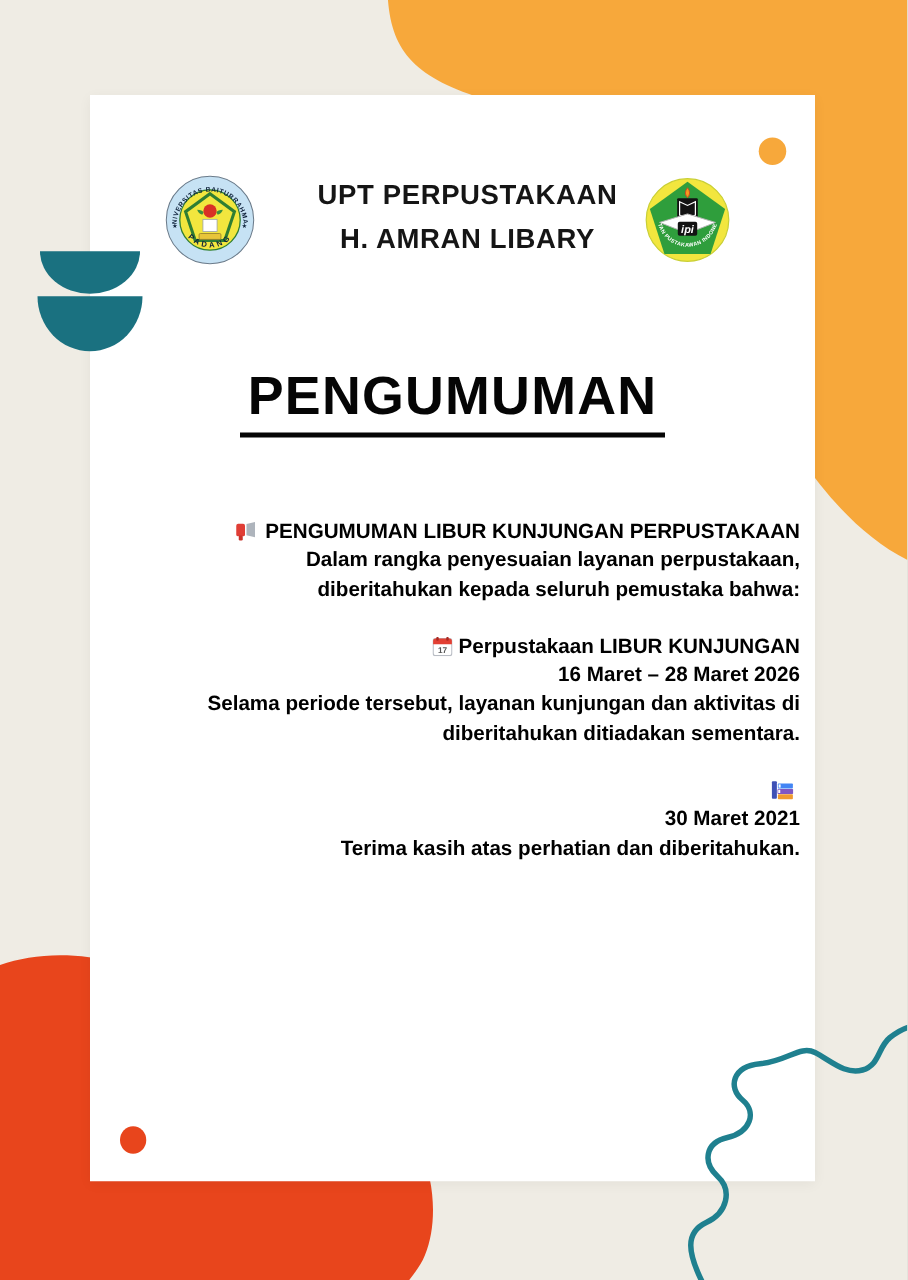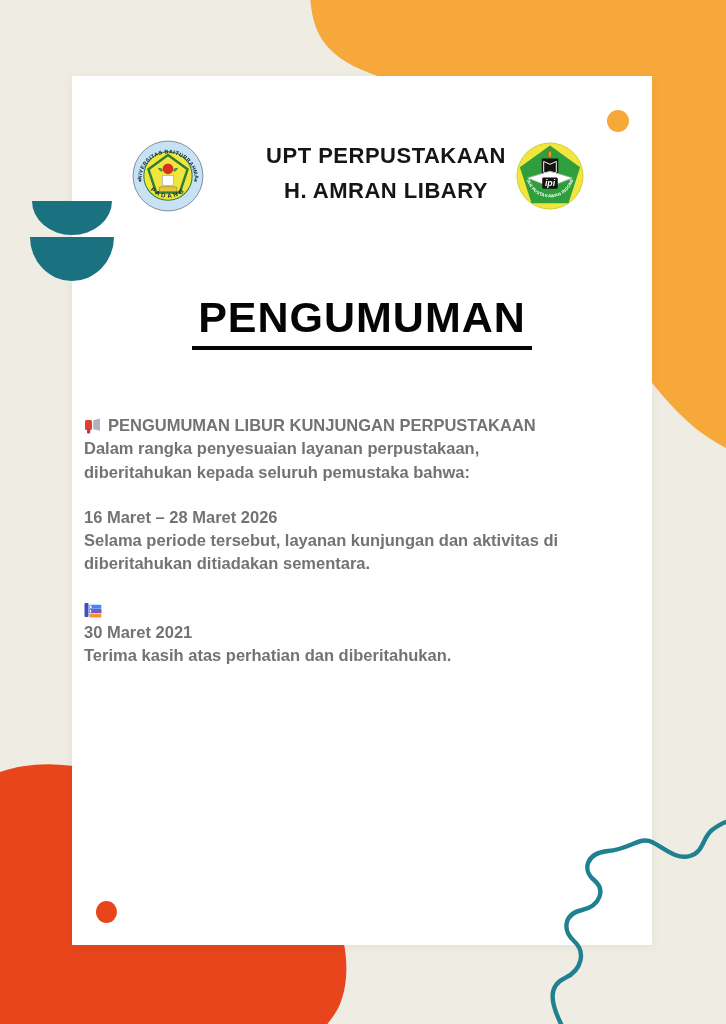--- a/index.html
+++ b/index.html
@@ -23,31 +23,31 @@
   .bowl-bottom{left:30px;top:237px;width:84px;height:44px;border-radius:0 0 42px 42px / 0 0 44px 44px;}
   .dot{border-radius:50%;z-index:3;}
   .dot-yellow{left:607px;top:110px;width:22px;height:22px;background:#F7A83B;}
   .dot-red{left:96px;top:901px;width:21px;height:22px;background:#E8451C;}
   .squiggle{left:540px;top:780px;z-index:4;}
   
   .logo{z-index:3;}
   .logo-left{left:132px;top:140px;width:72px;height:72px;}
   .logo-right{left:516px;top:142px;width:68px;height:68px;}
   .header-title{
-    left:88px;top:138px;width:596px;text-align:center;z-index:3;
+    left:76px;top:138px;width:596px;text-align:center;z-index:3;
     font-size:22px;font-weight:bold;line-height:35px;letter-spacing:0.5px;color:#151515;
   }
   .heading-wrap{left:72px;top:296px;width:580px;text-align:center;z-index:3;}
   .heading{
     display:inline-block;font-size:43px;font-weight:bold;letter-spacing:1px;color:#050505;
     border-bottom:4px solid #050505;padding:0 6px 7px;line-height:1.0;
   }
   .body-text{
-    left:84px;top:414px;width:556px;text-align:left;z-index:3;
-    font-size:16.5px;line-height:23.3px;font-weight:bold;color:#737373;
+    left:84px;top:414px;width:556px;text-align:right;z-index:3;
+    font-size:16.5px;line-height:23.3px;font-weight:bold;color:#000000;
   }
   .para{margin:0 0 22px 0;}
   .para:last-child{margin-bottom:0;}
   .line{white-space:nowrap;}
   .emoji{display:inline-block;vertical-align:-3px;margin-right:5px;}
 </style>
 </head>
 <body>
 
 <div class="canvas">
@@ -132,20 +132,31 @@
             <rect x="3" y="11.4" width="3.2" height="4" rx="1" fill="#C8332B"></rect>
             <path d="M9.2,2.2 L16,0.6 V12.8 L9.2,11.2 Z" fill="#AEB4BC"></path>
           </svg>
         </span><span>PENGUMUMAN LIBUR KUNJUNGAN PERPUSTAKAAN</span>
       </div>
       <div class="line">Dalam rangka penyesuaian layanan perpustakaan,</div>
       <div class="line">diberitahukan kepada seluruh pemustaka bahwa:</div>
     </div>
 
     <div class="para">
+      <div class="line">
+        <span class="emoji">
+          <svg width="16" height="16" viewBox="0 0 16 16">
+            <rect x="0.5" y="1.8" width="15" height="13.7" rx="2" fill="#ffffff" stroke="#B9BDC4" stroke-width="1"></rect>
+            <path d="M2.5,1.8 h11 a2,2 0 0 1 2,2 V6.4 H0.5 V3.8 a2,2 0 0 1 2,-2 Z" fill="#E23F33"></path>
+            <rect x="3" y="0.6" width="2" height="3" rx="0.8" fill="#A92A22"></rect>
+            <rect x="11" y="0.6" width="2" height="3" rx="0.8" fill="#A92A22"></rect>
+            <text x="8" y="13.2" font-size="6.6" font-weight="bold" fill="#555" text-anchor="middle" font-family="Liberation Sans, sans-serif">17</text>
+          </svg>
+        </span><span>Perpustakaan LIBUR KUNJUNGAN</span>
+      </div>
       <div class="line">16 Maret – 28 Maret 2026</div>
       <div class="line">Selama periode tersebut, layanan kunjungan dan aktivitas di</div>
       <div class="line">diberitahukan ditiadakan sementara.</div>
     </div>
 
     <div class="para">
       <div class="line">
         <span class="emoji">
           <svg width="18" height="16" viewBox="0 0 18 16">
             <rect x="0.5" y="1" width="4" height="14" rx="0.8" fill="#3F51B5"></rect>

